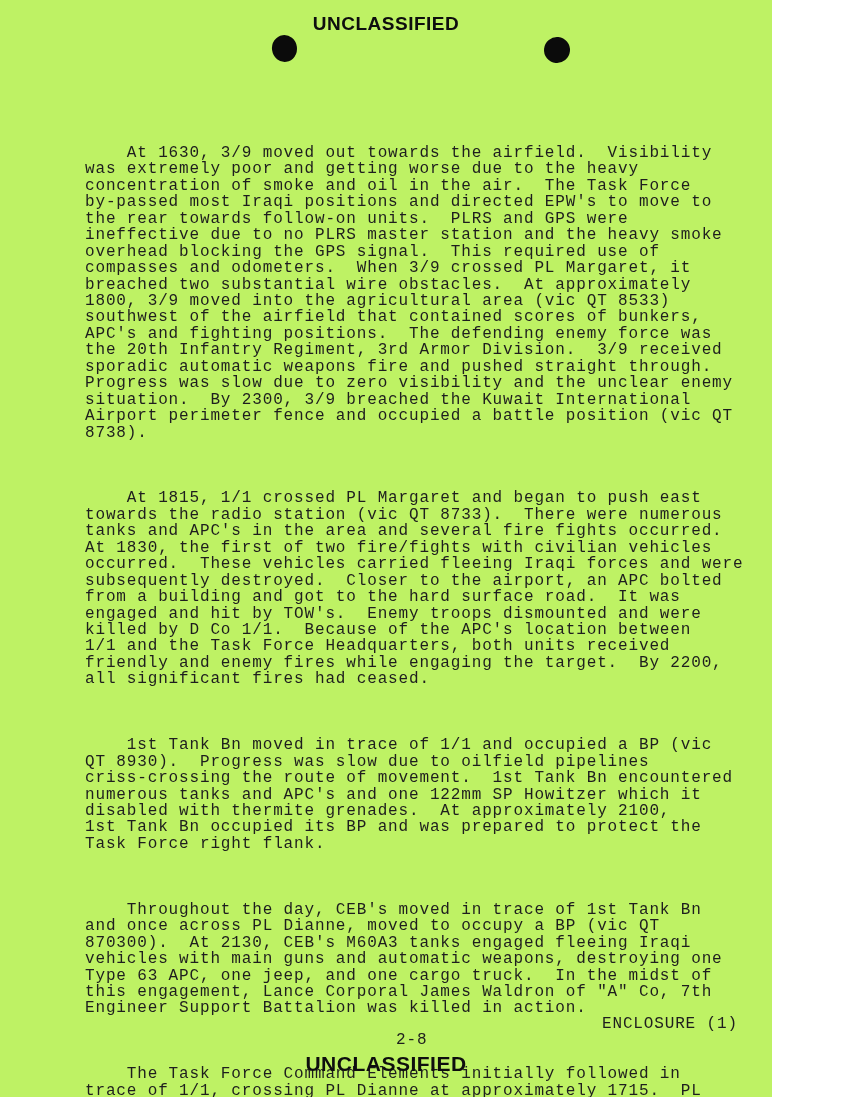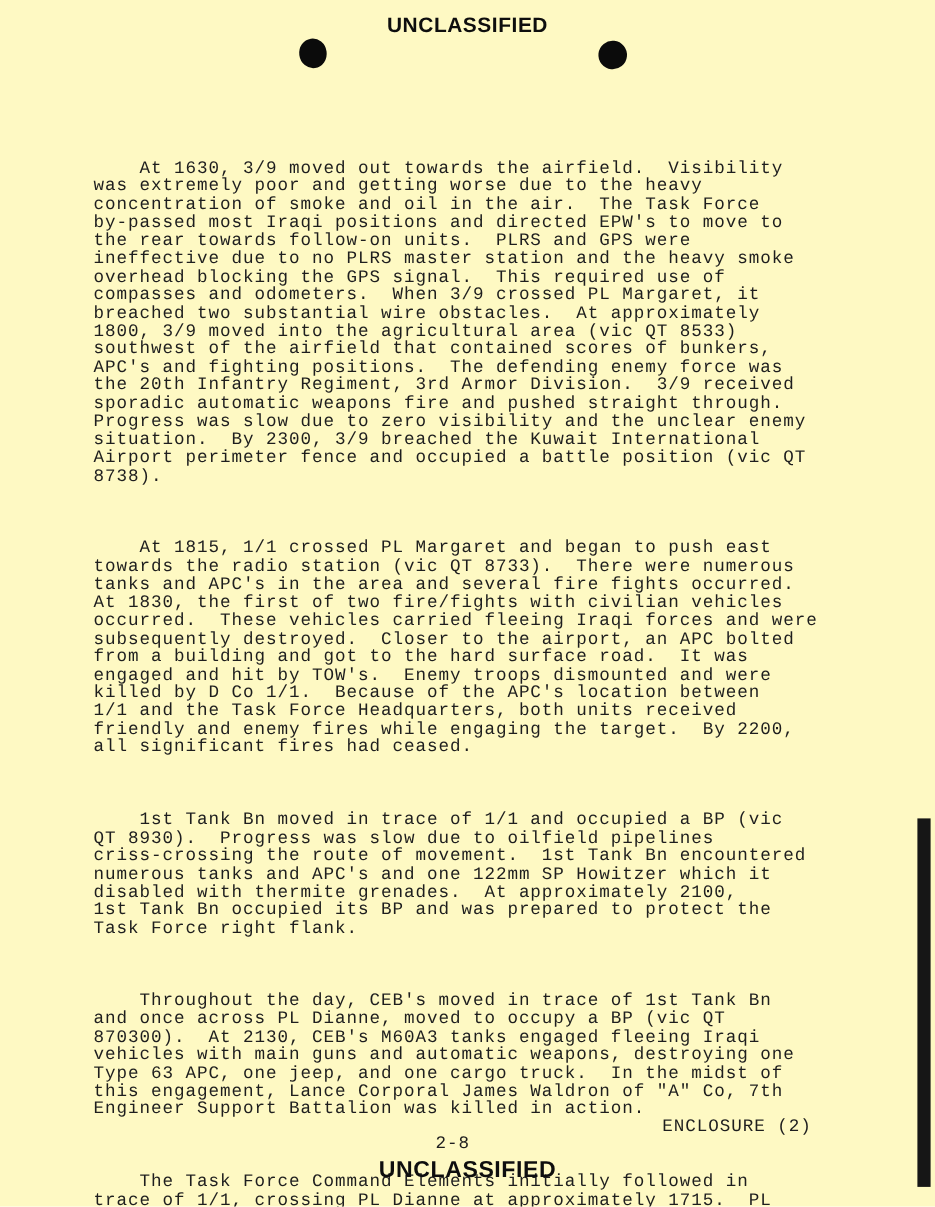--- a/index.html
+++ b/index.html
@@ -2,23 +2,23 @@
 <html><head>
 <meta charset="utf-8">
 <style>
   html, body {
     margin: 0;
     padding: 0;
     background: #ffffff;
   }
   .page {
     position: relative;
-    width: 850px;
+    width: 772px;
     height: 1097px;
-    background: #fef9c3;
+    background: #bef264;
     overflow: hidden;
     font-family: "Liberation Mono", "DejaVu Sans Mono", monospace;
   }
   .classification {
     position: absolute;
     left: 0;
     right: 0;
     text-align: center;
     font-family: "Liberation Sans", sans-serif;
     font-weight: bold;
@@ -153,21 +153,21 @@
 Engineer Support Battalion was killed in action.</p>
     <p>    The Task Force Command Elements initially followed in
 trace of 1/1, crossing PL Dianne at approximately 1715.  PL
 Margaret was crossed at 2115 and the CP established (vic QT
 857321) by 2130.  The Logistics Trains followed in trace
 throughout the day's movement and by 2200, established the LOC
 (vic QT 825237).  The RAS was immediately set up to receive
 wounded from the engagements at the airport.</p>
   </div>
 
-  <div class="enclosure">ENCLOSURE (2)</div>
+  <div class="enclosure">ENCLOSURE (1)</div>
 
   <div class="page-number">2-8</div>
 
   <div class="classification footer">UNCLASSIFIED</div>
 
   <div class="scan-bar"></div>
 
 </div>
 
 </body></html>

